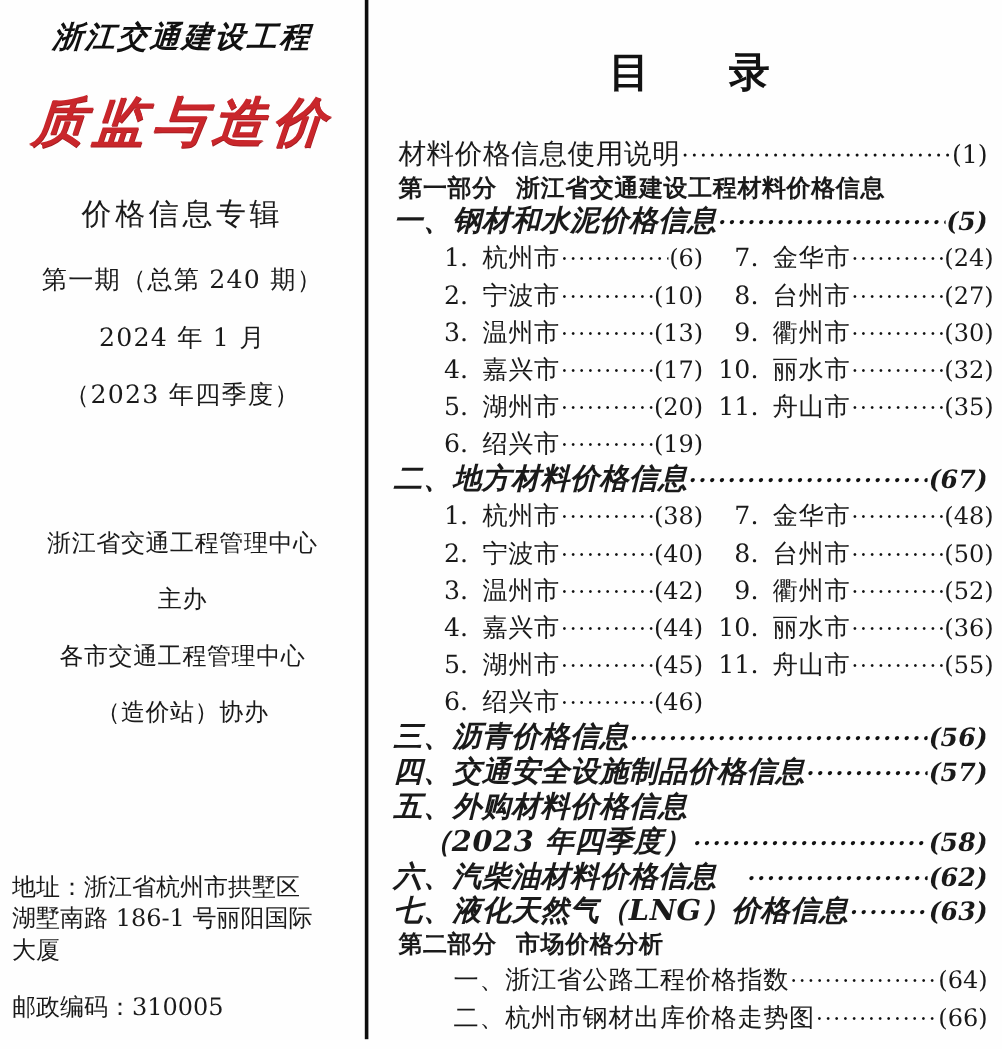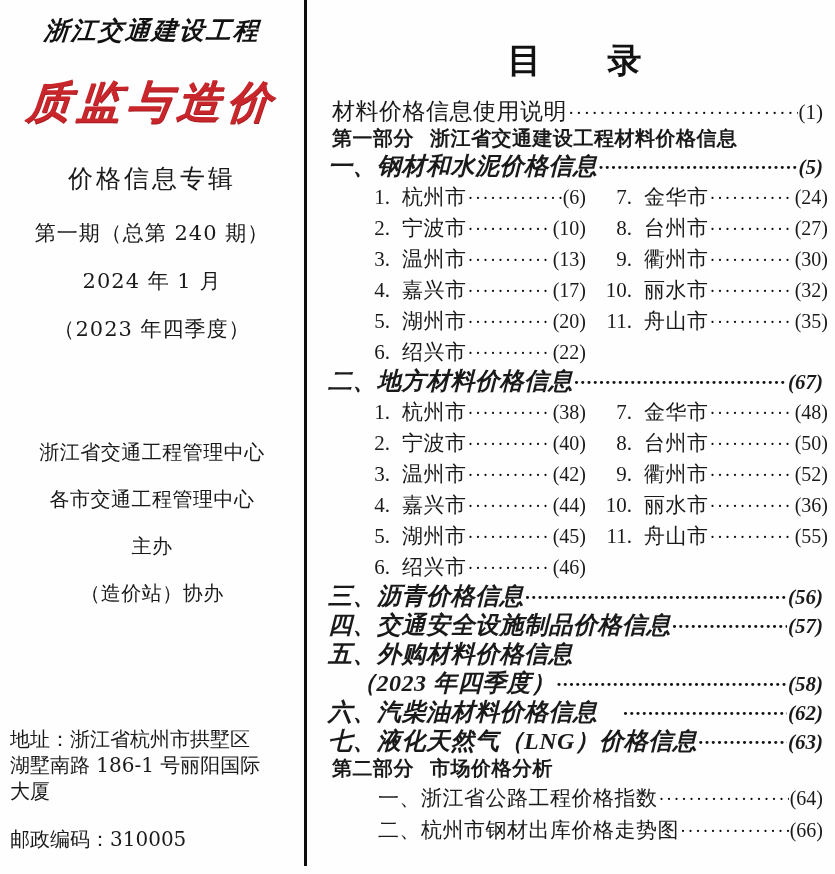--- a/index.html
+++ b/index.html
@@ -114,33 +114,32 @@
   .cover-address div { white-space: nowrap; }
   .cover-postcode { margin-top: 22px; }
 
   
   .toc {
     position: relative;
     width: 531px;
     height: 874px;
     box-sizing: border-box;
     padding: 0 12px 0 22px;
-    font-family: Liberation Serif, serif;
   }
   .toc-heading {
     margin-top: 38px;
     text-align: center;
     font-size: 34px;
     font-weight: 700;
     letter-spacing: 16px;
     padding-left: 16px;
     color: #121212;
   }
   .toc-body {
-    margin-top: 16px;
+    margin-top: 34px;
   }
   .row {
     display: flex;
     align-items: baseline;
     white-space: nowrap;
     line-height: 1.0;
   }
   
   .leader {
     flex: 1 1 auto;
@@ -256,22 +255,22 @@
     <div class="cover-subtitle">价格信息专辑</div>
 
     <div class="cover-issue">第一期（总第 240 期）</div>
 
     <div class="cover-date">2024 年 1 月</div>
 
     <div class="cover-quarter">（2023 年四季度）</div>
 
     <div class="cover-org">
       <div class="cover-org-line">浙江省交通工程管理中心</div>
+      <div class="cover-org-line">主办</div>
       <div class="cover-org-line">各市交通工程管理中心</div>
-      <div class="cover-org-line">主办</div>
       <div class="cover-org-line">（造价站）协办</div>
     </div>
 
     <div class="cover-address">
       <div>地址：浙江省杭州市拱墅区</div>
       <div>湖墅南路 186-1 号丽阳国际</div>
       <div>大厦</div>
       <div class="cover-postcode">邮政编码：310005</div>
     </div>
 
@@ -369,21 +368,21 @@
             <span class="city-name">舟山市</span>
             <span class="leader"></span>
             <span class="pg">(35)</span>
           </span>
         </div>
         <div class="city-row">
           <span class="city-cell left">
             <span class="city-idx">6.</span>
             <span class="city-name">绍兴市</span>
             <span class="leader"></span>
-            <span class="pg">(22)</span>
+            <span class="pg">(19)</span>
           </span>
         </div>
       </div>
 
       <div class="row lvl-sec">
         <span class="label">二、地方材料价格信息</span>
         <span class="leader"></span>
         <span class="pg">(67)</span>
       </div>
 

